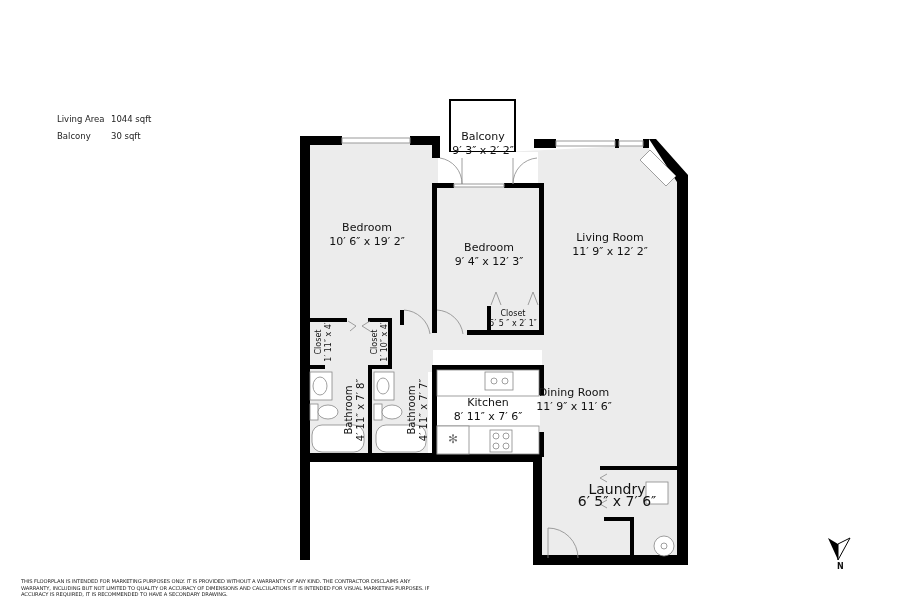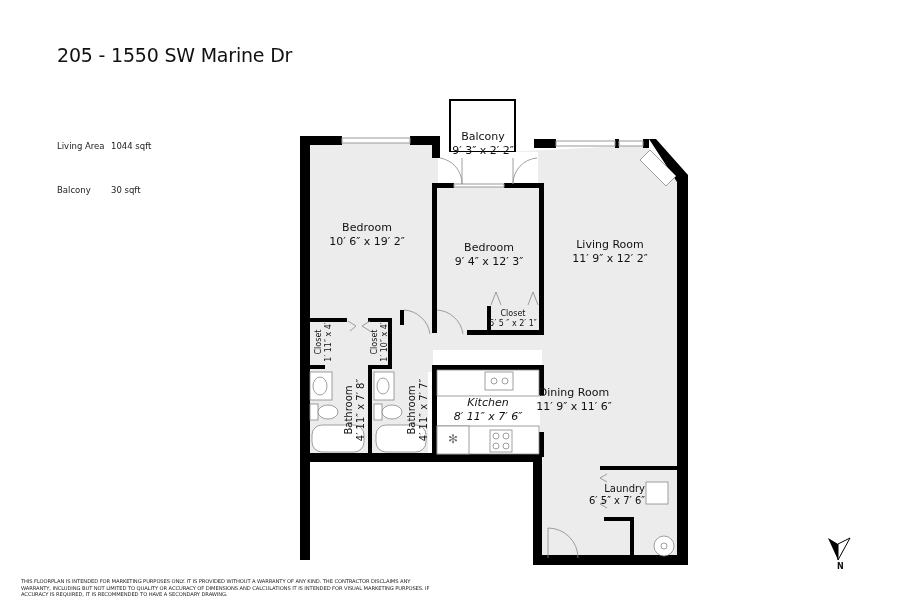--- a/index.html
+++ b/index.html
@@ -1,33 +1,32 @@
 <!DOCTYPE html>
 <html><head>
 <meta charset="utf-8">
 <style>
   html, body { margin:0; padding:0; background:#ffffff; }
   body { width:910px; height:606px; position:relative; overflow:hidden; font-family:"DejaVu Sans", sans-serif; color:#111; }
   .title { position:absolute; left:57px; top:44px; font-size:19px; line-height:22px; font-weight:500; color:#111; letter-spacing:-0.2px; }
   .stats { position:absolute; left:57px; top:111px; font-size:8.5px; line-height:17px; color:#222; }
-  .stats .row { display:flex;margin-top:27px; }
+  .stats .row { display:flex; }
   .stats .lbl { width:54px; }
   .plan { position:absolute; left:0; top:0; }
   .rlabel { position:absolute; text-align:center; font-size:11px; line-height:14px; color:#111; white-space:nowrap; transform:translateX(-50%); }
   .rlabel.small { font-size:8px; line-height:10px; }
   .rlabel.vert { transform:translate(-50%,-50%) rotate(-90deg); }
   .disclaimer { position:absolute; left:21px; top:578px; font-size:5.2px; line-height:6.6px; color:#222; width:420px; letter-spacing:-0.1px; }
   .north { position:absolute; left:826px; top:536px; }
   .north-n { position:absolute; left:837px; top:562px; font-size:8px; font-weight:bold; }
 </style>
 </head>
 <body>
 
 <div class="title">
-  <div>205 - 1550 SW Marine Dr</div>
 </div>
 
 <div class="stats">
   <div class="row">
     <span class="lbl">Living Area</span>
     <span>1044 sqft</span>
   </div>
   <div class="row">
     <span class="lbl">Balcony</span>
     <span>30 sqft</span>
@@ -150,21 +149,21 @@
     <div>9′ 3″ x 2′ 2″</div>
 </div>
 <div class="rlabel" style="left:367px; top:221px;">
   <div>Bedroom</div>
     <div>10′ 6″ x 19′ 2″</div>
 </div>
 <div class="rlabel" style="left:489px; top:241px;">
   <div>Bedroom</div>
     <div>9′ 4″ x 12′ 3″</div>
 </div>
-<div class="rlabel" style="left:610px; top:238px;text-align:center;">
+<div class="rlabel" style="left:610px; top:231px;text-align:center;">
   <div>Living Room</div>
     <div>11′ 9″ x 12′ 2″</div>
 </div>
 <div class="rlabel small" style="left:513px; top:309px;">
   <div>Closet</div>
     <div>5′ 5 ″ x 2′ 1″</div>
 </div>
 <div class="rlabel small vert" style="left:324px; top:342px;">
   <div>Closet</div>
     <div>1′ 11″ x 4′</div>
@@ -174,29 +173,29 @@
     <div>1′ 10″ x 4′</div>
 </div>
 <div class="rlabel vert" style="left:355px; top:410px; font-size:10px; line-height:12px;">
   <div>Bathroom</div>
     <div>4′ 11″ x 7′ 8″</div>
 </div>
 <div class="rlabel vert" style="left:418px; top:410px; font-size:10px; line-height:12px;">
   <div>Bathroom</div>
     <div>4′ 11″ x 7′ 7″</div>
 </div>
-<div class="rlabel" style="left:488px; top:396px;font-style:italic;">
+<div class="rlabel" style="left:488px; top:396px;">
   <div>Kitchen</div>
     <div>8′ 11″ x 7′ 6″</div>
 </div>
 <div class="rlabel" style="left:574px; top:386px;">
   <div>Dining Room</div>
     <div>11′ 9″ x 11′ 6″</div>
 </div>
-<div class="rlabel" style="left:617px; top:483px; font-size:10px; line-height:12px;text-align:right;">
+<div class="rlabel" style="left:617px; top:483px; font-size:14px; line-height:12px;">
   <div>Laundry</div>
     <div>6′ 5″ x 7′ 6″</div>
 </div>
 
 <svg class="north" width="26" height="26" viewBox="0 0 26 26">
   <polygon points="2,2 12,8 12,24" fill="#000"></polygon>
   <polygon points="12,8 24,2 12,24" fill="#fff" stroke="#000" stroke-width="1"></polygon>
 </svg>
 <div class="north-n">N</div>
 

